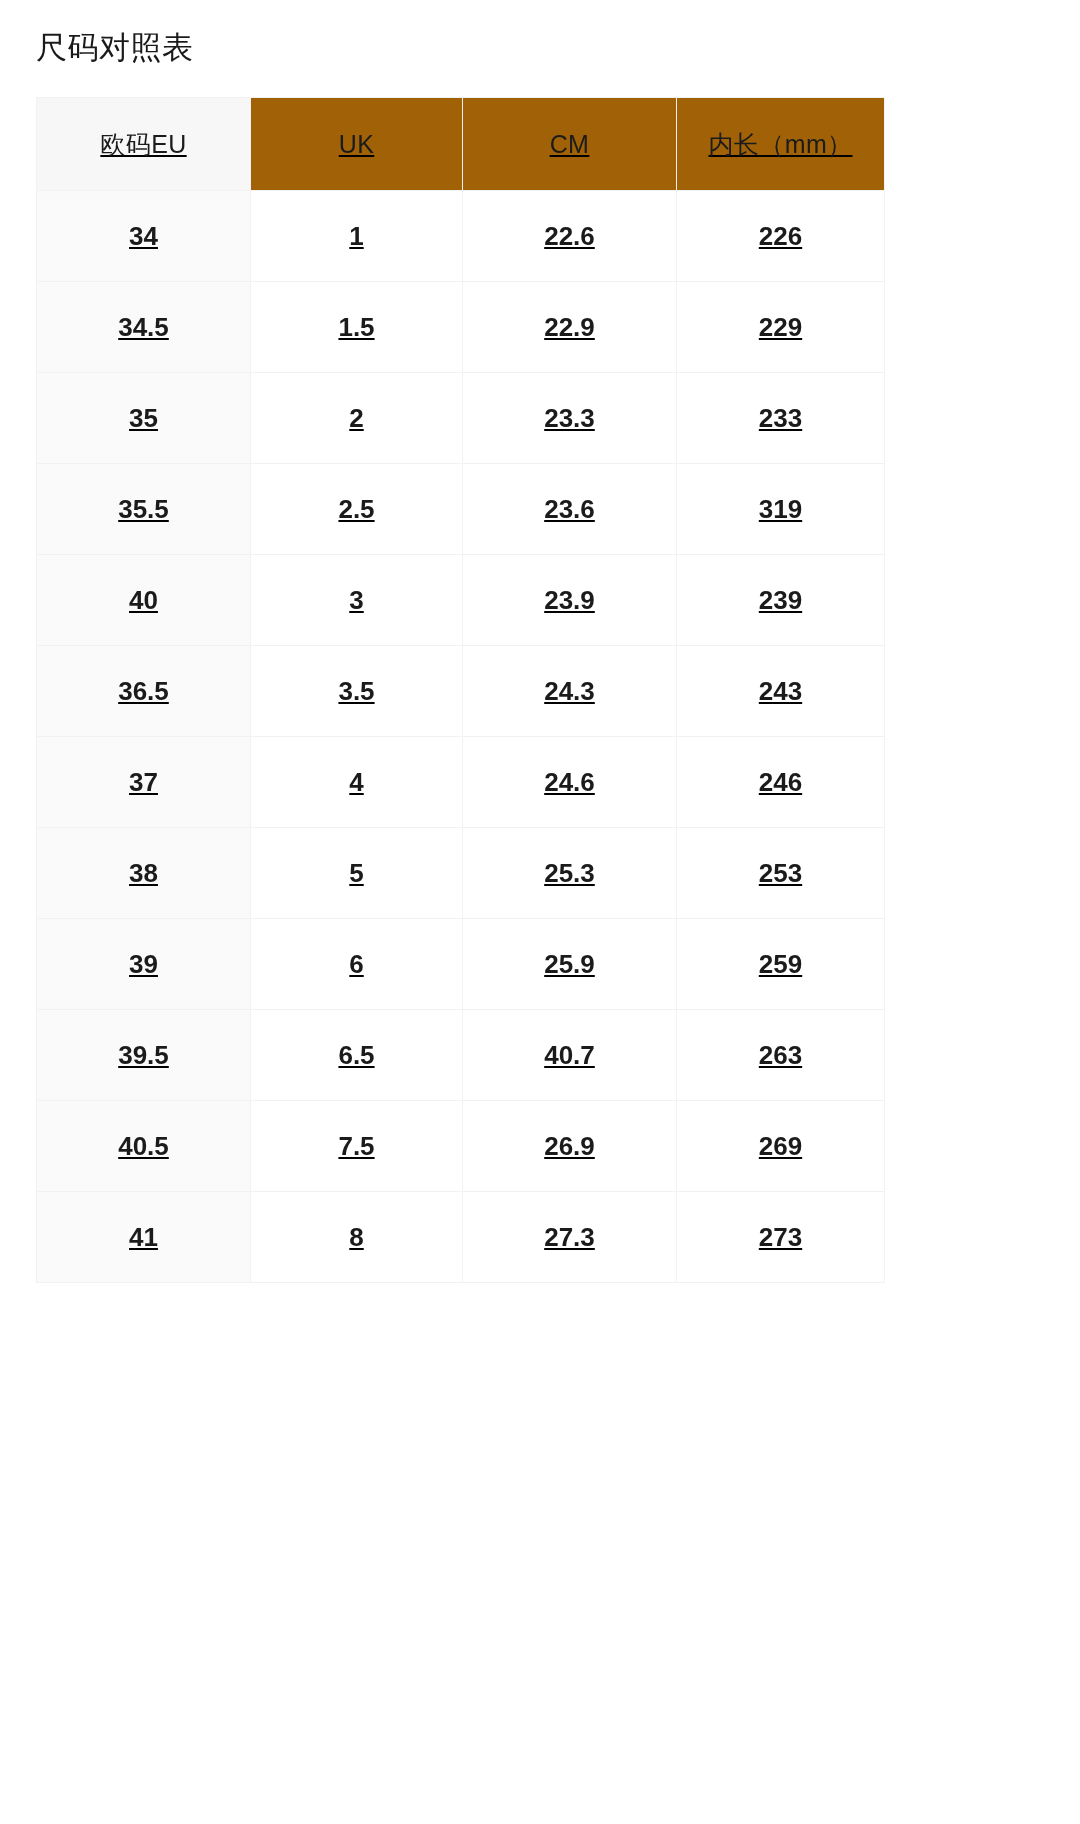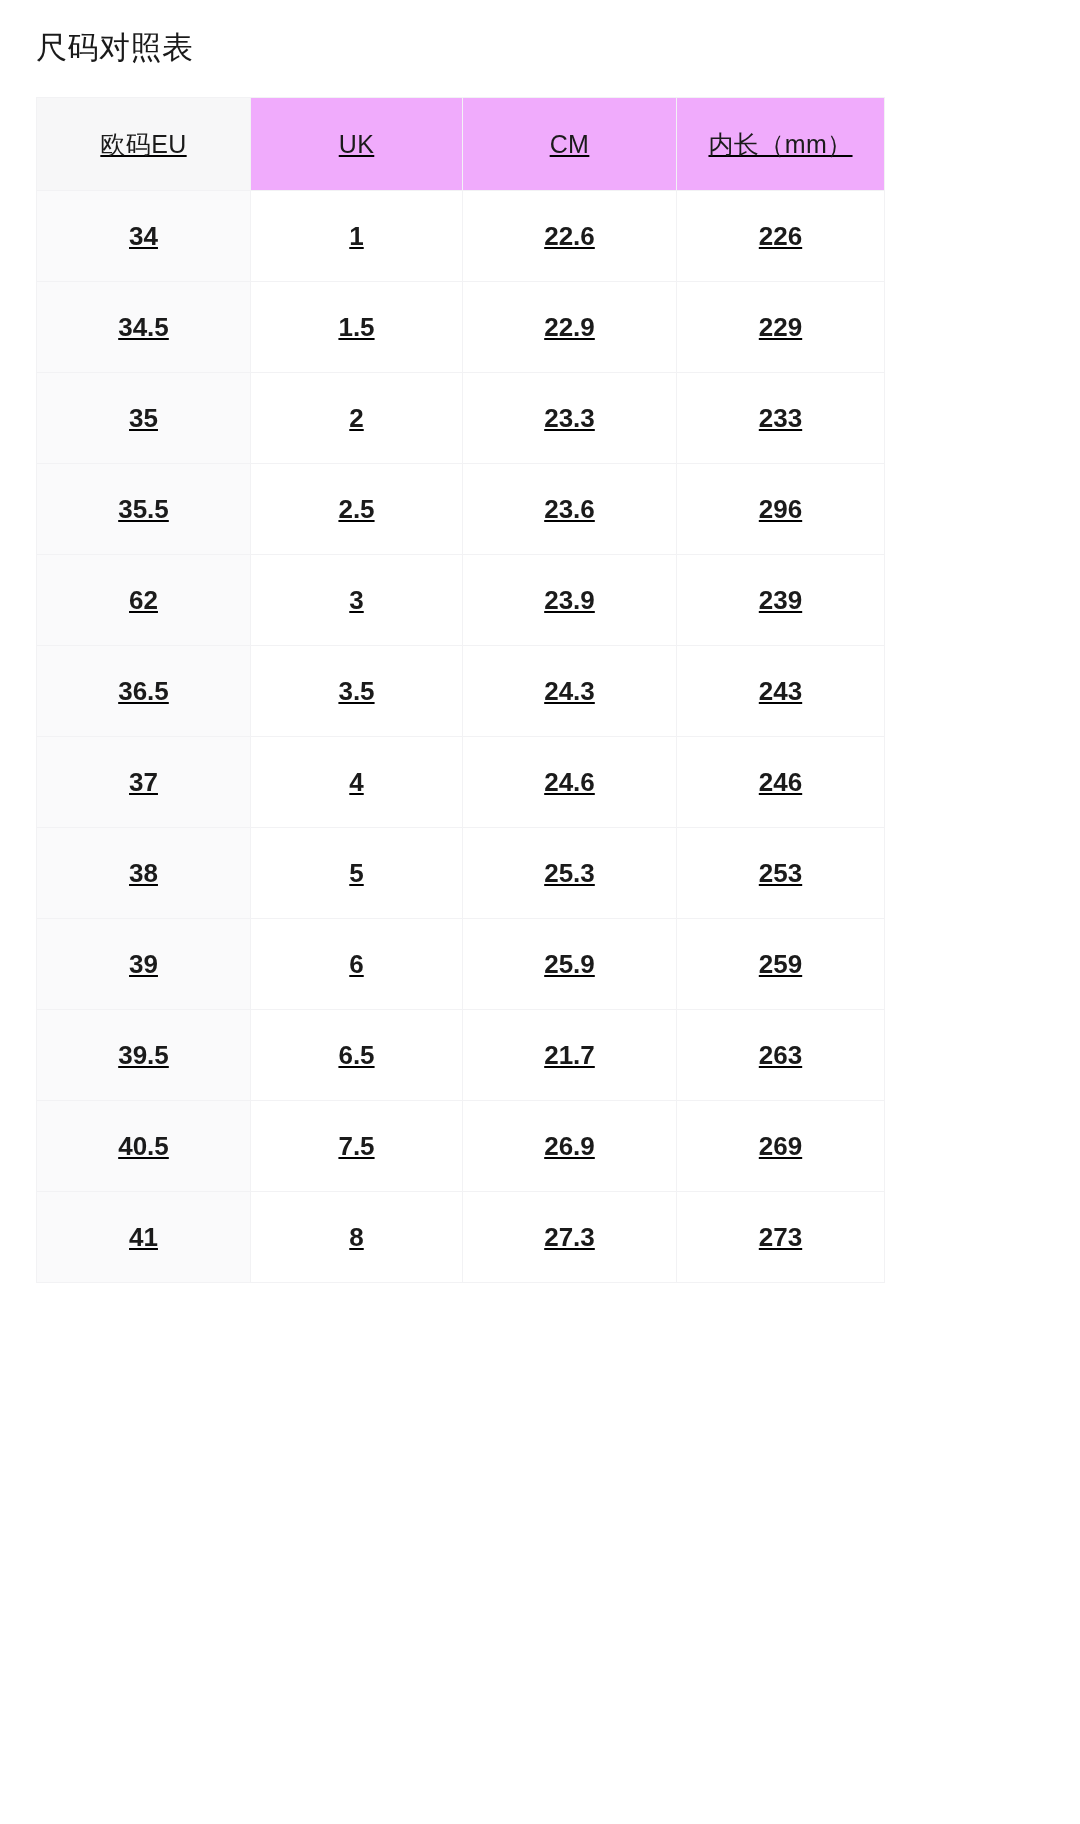--- a/index.html
+++ b/index.html
@@ -53,21 +53,21 @@
   table.size-table th,
   table.size-table td {
     border: 1px solid #f2f2f4;
     text-align: center;
     vertical-align: middle;
     color: #1b1b1b;
   }
 
   table.size-table thead th {
     height: 93px;
-    background: #f0abfc;
+    background: #a16207;
     font-size: 25px;
     font-weight: 500;
     letter-spacing: 0.4px;
   }
 
   table.size-table tbody td {
     height: 91px;
     font-size: 26px;
     font-weight: 600;
     background: #ffffff;
@@ -120,24 +120,24 @@
           <tr>
             <td class="col-eu">35</td>
             <td class="col-uk">2</td>
             <td class="col-cm">23.3</td>
             <td class="col-mm">233</td>
           </tr>
           <tr>
             <td class="col-eu">35.5</td>
             <td class="col-uk">2.5</td>
             <td class="col-cm">23.6</td>
-            <td class="col-mm">296</td>
+            <td class="col-mm">319</td>
           </tr>
           <tr>
-            <td class="col-eu">62</td>
+            <td class="col-eu">40</td>
             <td class="col-uk">3</td>
             <td class="col-cm">23.9</td>
             <td class="col-mm">239</td>
           </tr>
           <tr>
             <td class="col-eu">36.5</td>
             <td class="col-uk">3.5</td>
             <td class="col-cm">24.3</td>
             <td class="col-mm">243</td>
           </tr>
@@ -155,21 +155,21 @@
           </tr>
           <tr>
             <td class="col-eu">39</td>
             <td class="col-uk">6</td>
             <td class="col-cm">25.9</td>
             <td class="col-mm">259</td>
           </tr>
           <tr>
             <td class="col-eu">39.5</td>
             <td class="col-uk">6.5</td>
-            <td class="col-cm">21.7</td>
+            <td class="col-cm">40.7</td>
             <td class="col-mm">263</td>
           </tr>
           <tr>
             <td class="col-eu">40.5</td>
             <td class="col-uk">7.5</td>
             <td class="col-cm">26.9</td>
             <td class="col-mm">269</td>
           </tr>
           <tr>
             <td class="col-eu">41</td>

